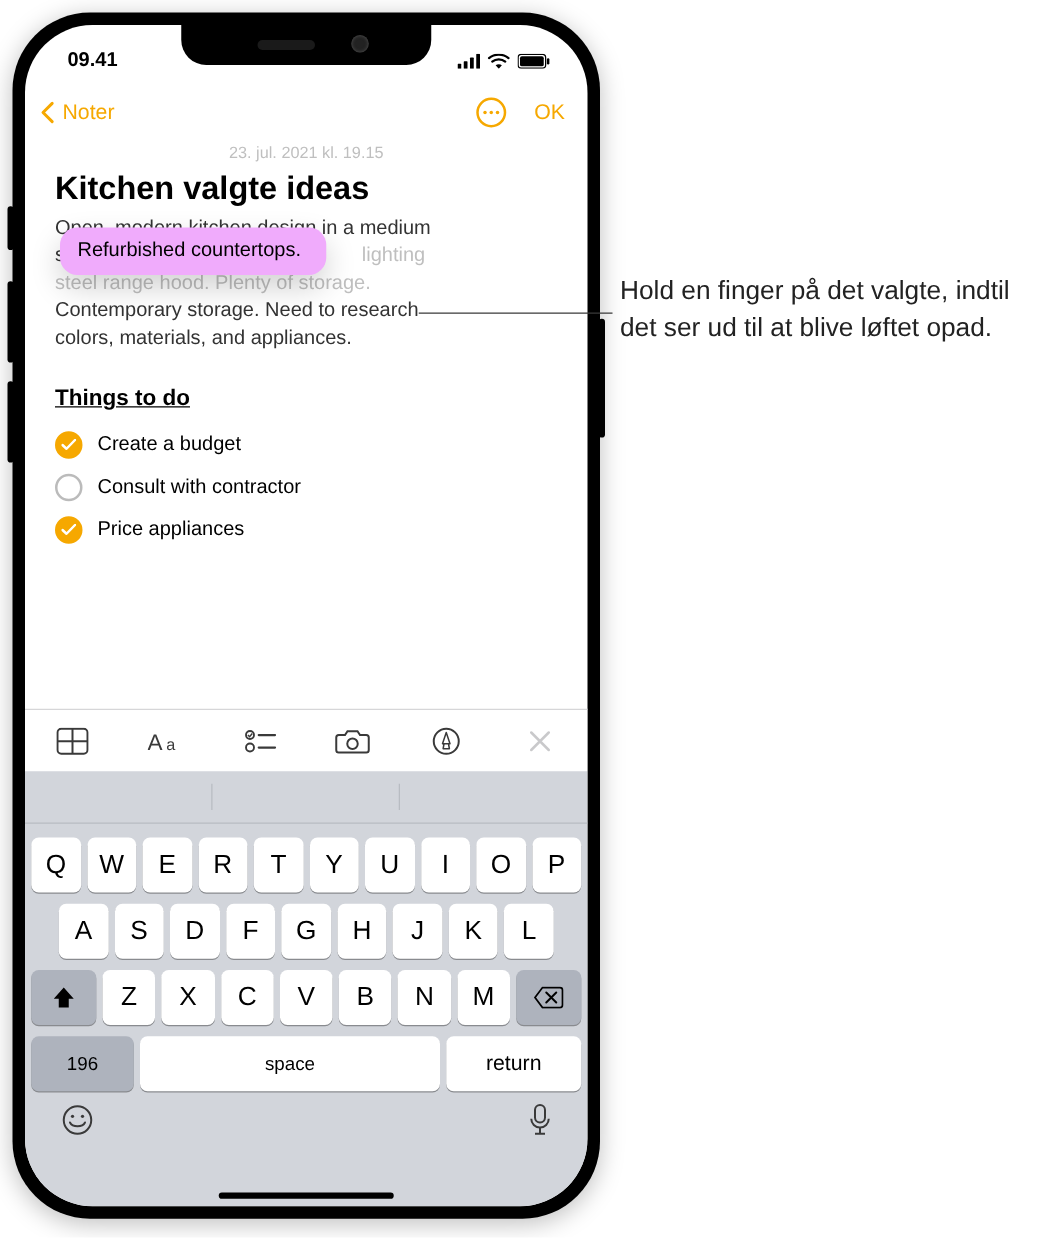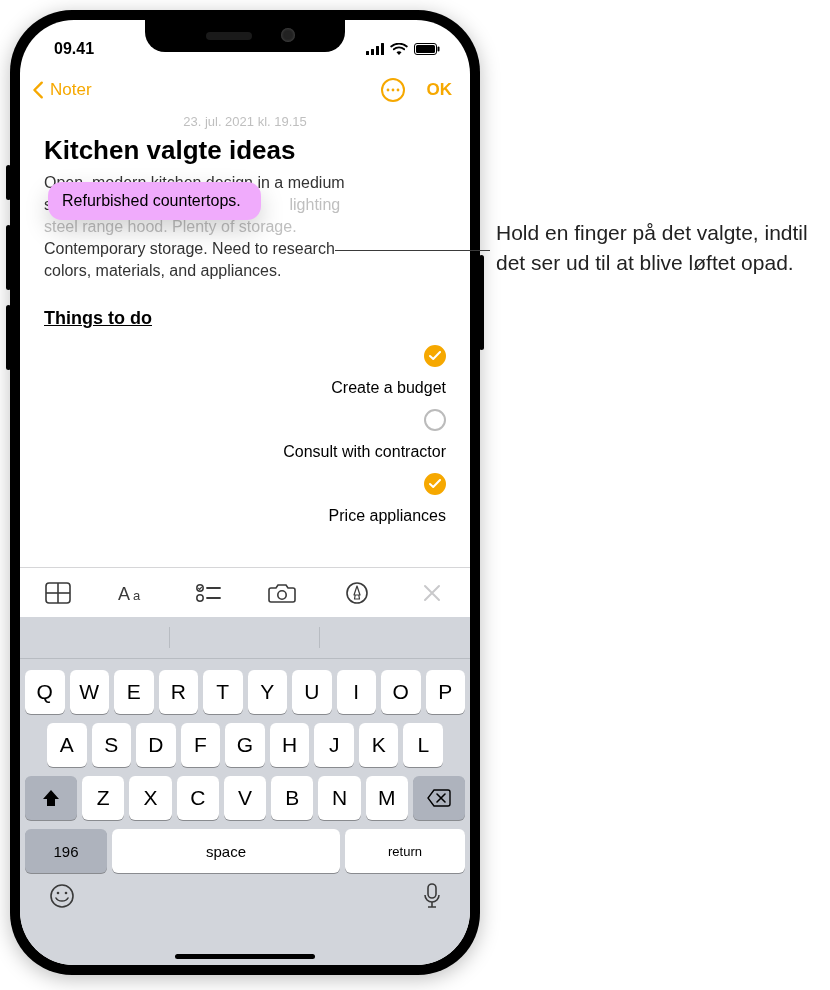--- a/index.html
+++ b/index.html
@@ -16,32 +16,32 @@
     .phone .sb3 { left:-4px; top:295px; width:5px; height:65px; }
     .phone .sb4 { right:-4px; top:245px; width:5px; height:95px; }
 
     .status-bar { height: 48px; display:flex; justify-content:space-between; align-items:center; padding: 10px 30px 0 34px; position:relative; z-index:15; }
     .status-time { font-size:16px; font-weight:600; color:#000; }
     .status-icons { display:flex; align-items:center; gap:6px; }
 
     .nav { display:flex; align-items:center; justify-content:space-between; height:44px; padding: 0 18px 0 8px; }
     .nav-left { display:flex; align-items:center; color:#f6a800; font-size:17px; }
     .nav-left .chev { width:22px; height:22px; }
-    .nav-right { display:flex; align-items:center; gap:22px; color:#f6a800; font-size:17px; font-weight:700; }
+    .nav-right { display:flex; align-items:center; gap:22px; color:#f6a800; font-size:17px; font-weight:400; }
     .more-circle { width:24px; height:24px; border:2px solid #f6a800; border-radius:50%; display:flex; align-items:center; justify-content:center; }
     .more-circle svg { display:block; }
 
     .note { padding: 0 24px; position:relative; }
     .note-date { text-align:center; color:#ccc; font-size:13px; margin: 2px 0 6px; }
     .note-title { font-size:26px; font-weight:700; color:#000; margin-bottom:6px; }
     .note-body { font-size:16px; line-height:1.38; color:#333; }
     .dimmed { color:#bfbfbf; }
     .note-sub { font-size:18px; font-weight:700; margin-top:26px; margin-bottom:10px; color:#000;text-decoration:underline; }
     .todo { list-style:none; }
-    .todo li { display:flex; align-items:flex-end; gap:12px; font-size:16px; color:#000; padding:6px 0;flex-direction:column; }
+    .todo li { display:flex; align-items:center; gap:12px; font-size:16px; color:#000; padding:6px 0; }
     .check { width:22px; height:22px; border-radius:50%; border:2px solid #f6a800; display:flex; align-items:center; justify-content:center; flex:none; }
     .check.done { background:#f6a800; }
     .check.undone { border-color:#bbb; }
     .check svg { display:block; }
 
     .lifted { position:absolute; left:28px; top:68px; background:#f0abfc; border-radius:14px; padding:10px 20px 10px 14px; font-size:16px; color:#000; box-shadow: 0 10px 24px rgba(0,0,0,0.18); white-space:nowrap; z-index:30; }
 
     .format-row { position:absolute; left:0; right:0; bottom:348px; height:50px; border-top:1px solid #d6d6d8; display:flex; align-items:center; justify-content:space-between; padding:0 18px; background:#fff; }
     .format-row .slot { width:40px; display:flex; justify-content:center; align-items:center; color:#4a4a4a; }
     .slot.disabled { color:#c9c9cb; }
@@ -49,21 +49,21 @@
     .keyboard { position:absolute; left:0; right:0; bottom:0; height:348px; background:#d2d5db; padding:10px 5px 6px; display:flex; flex-direction:column; }
     .pred-row { height:42px; display:flex; border-bottom:1px solid #b8bcc2; margin:-10px -5px 2px; }
     .pred-cell { flex:1; display:flex; align-items:center; justify-content:center; font-size:16px; color:#2a2a2a; position:relative; }
     .pred-cell:not(:last-child)::after { content:""; position:absolute; right:0; top:10px; bottom:10px; width:1px; background:#b8bcc2; }
     .krow { display:flex; gap:5px; margin-top:9px; justify-content:center; }
     .key { background:#fff; border-radius:6px; box-shadow:0 1px 0 #898b8f; height:44px; display:flex; align-items:center; justify-content:center; font-size:21px; color:#000; font-weight:400; }
     .key.letter { flex:1; min-width:0; }
     .key.special { background:#aeb3bd; flex:none; width:52px; font-size:14px; }
     .key.special.wide { width:82px; font-size:15px; }
     .key.space { flex:1; font-size:15px; }
-    .key.return { width:120px; font-size:13px; }
+    .key.return { width:108px; font-size:17px; }
     .krow.row2 { padding: 0 22px; }
     .krow.row3 { }
     .kb-bottom { display:flex; justify-content:space-between; align-items:center; padding:10px 24px 2px; }
     .kb-bottom .slot { color:#3a3a3a; }
     .home-ind { position:absolute; bottom:6px; left:50%; transform:translateX(-50%); width:140px; height:5px; border-radius:3px; background:#000; }
 
     .callout-line { position:absolute; left:335px; top:250px; width:155px; height:1px; background:#3a3a3a; }
     .callout-text { position:absolute; left:496px; top:218px; width:320px; font-size:21px; line-height:1.42; color:#222; }
   </style>
 </head>

